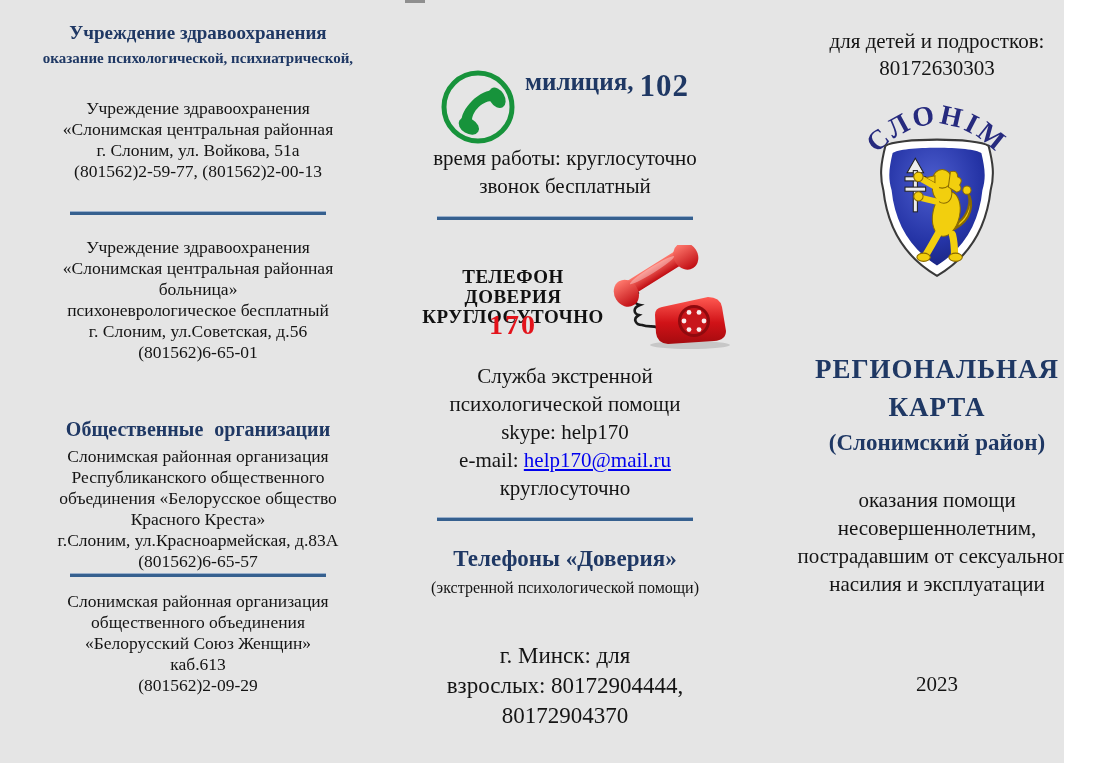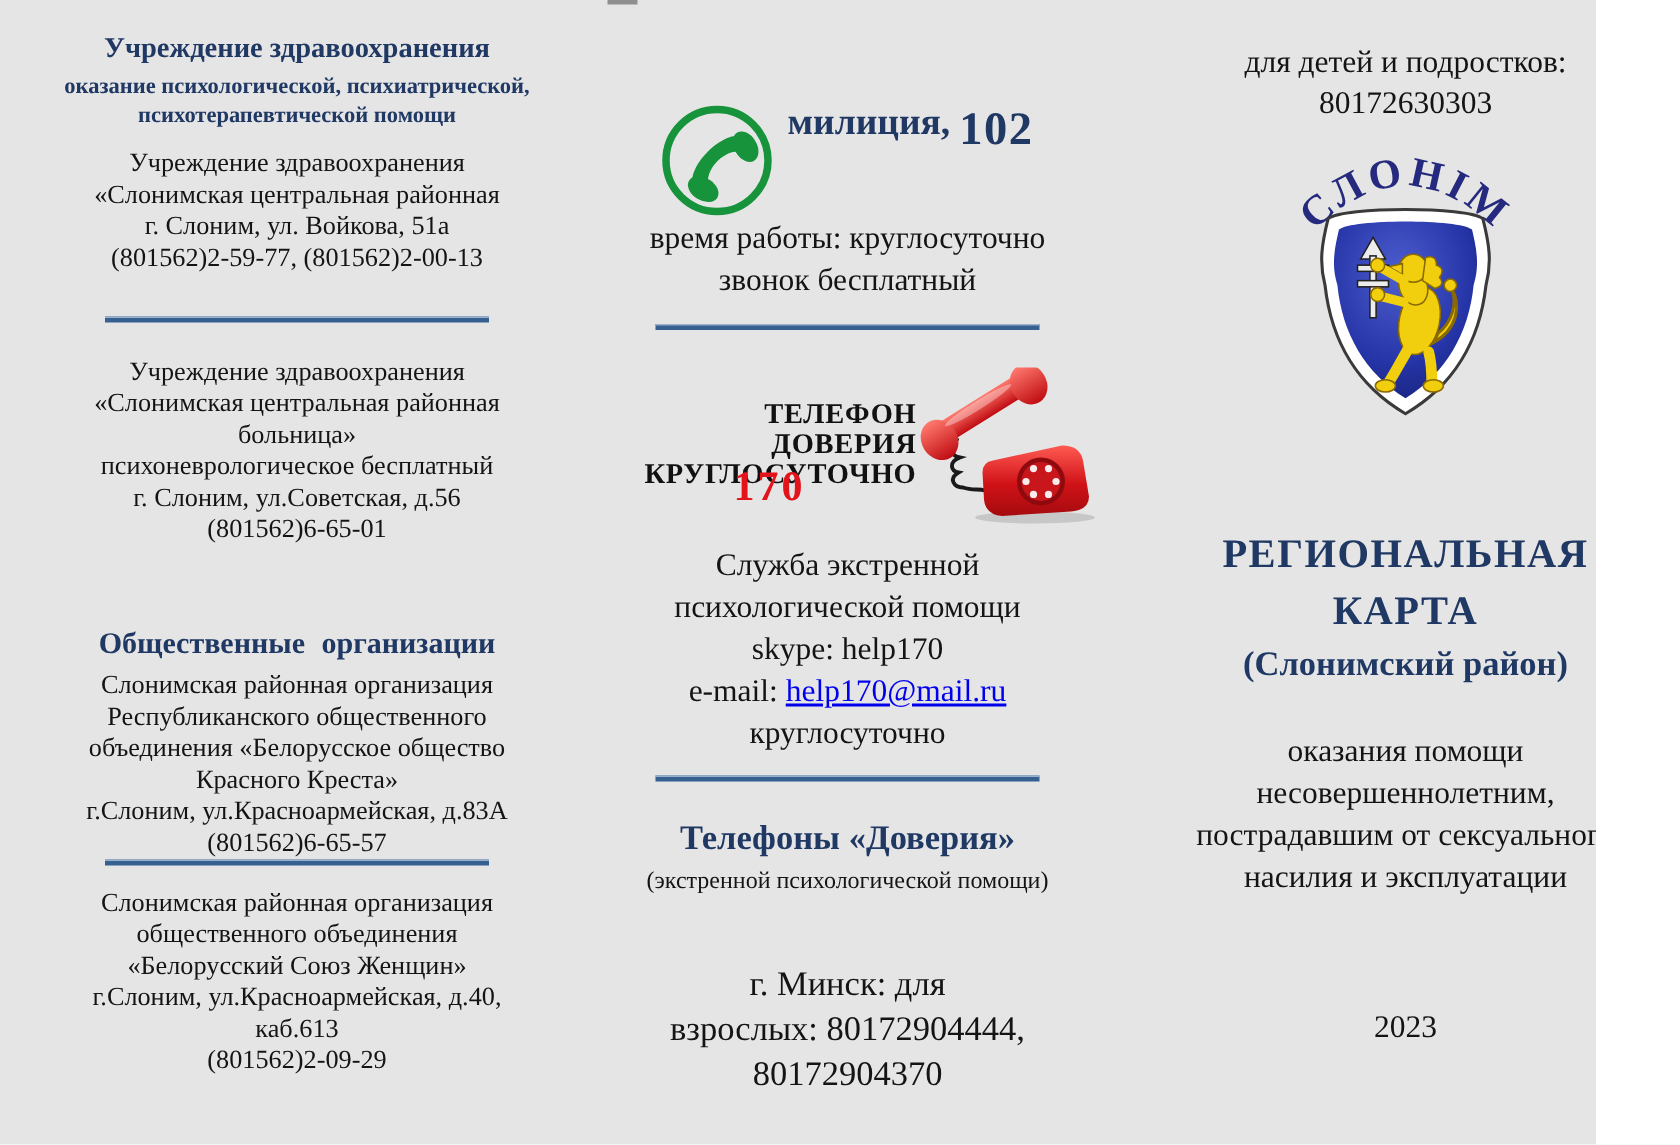--- a/index.html
+++ b/index.html
@@ -30,21 +30,21 @@
   #l-block4{top:591px;font-size:17.5px;line-height:21px;}
 
   
   #m-militia{top:68px;display:flex;align-items:flex-start;padding-left:46px;box-sizing:border-box;position:absolute;left:0;width:100%;}
   #m-militia .label{font-size:25px;margin:0 6px 8px 8px;}
   #m-militia .num{font-size:31px;margin-bottom:6px;letter-spacing:1px;}
   #m-hours{top:146px;font-size:21px;}
   #m-free{top:174px;font-size:21px;}
   #m-rule1{top:216px;}
   #m-hotline{top:245px;height:108px;position:absolute;left:0;width:100%;}
-  #m-hotline .titles{position:absolute;left:22px;top:22px;width:196px;text-align:right;
+  #m-hotline .titles{position:absolute;left:22px;top:22px;width:196px;text-align:center;
      font-weight:bold;font-size:19px;line-height:20px;letter-spacing:.5px;color:#111;}
   #m-hotline .hotnum{position:absolute;left:22px;top:64px;width:196px;text-align:center;
      font-weight:bold;font-size:28px;color:#E3131B;letter-spacing:2px;}
   #m-phone-svg{position:absolute;right:2px;top:0;}
   #m-service{top:362px;font-size:21px;line-height:28px;}
   .email-link{color:#0000EE;text-decoration:underline;cursor:pointer;}
   #m-rule2{top:517px;}
   #m-trust-h{top:546px;font-size:23px;}
   #m-trust-note{top:579px;font-size:16px;}
   #m-minsk{top:601px;font-size:23px;line-height:30px;margin-top:40px;}
@@ -61,21 +61,20 @@
 </head>
 <body>
 
 <div class="page">
   <div class="top-mark"></div>
 
   <section class="col" id="col-left">
     <div class="blk navy" id="l-heading">Учреждение здравоохранения</div>
     <div class="blk navy" id="l-sub">
       <span class="ln">оказание психологической, психиатрической,</span>
-      <span class="ln">психотерапевтической помощи</span>
     </div>
     <div class="blk" id="l-block1">
       <span class="ln">Учреждение здравоохранения</span>
       <span class="ln">«Слонимская центральная районная</span>
       <span class="ln">г. Слоним, ул. Войкова, 51а</span>
       <span class="ln">(801562)2-59-77, (801562)2-00-13</span>
     </div>
     <div class="rule-wrap" id="l-rule1">
         <div class="rule"></div>
       </div>
@@ -96,21 +95,20 @@
       <span class="ln">г.Слоним, ул.Красноармейская, д.83А</span>
       <span class="ln">(801562)6-65-57</span>
     </div>
     <div class="rule-wrap" id="l-rule2">
         <div class="rule"></div>
       </div>
     <div class="blk" id="l-block4">
       <span class="ln">Слонимская районная организация</span>
       <span class="ln">общественного объединения</span>
       <span class="ln">«Белорусский Союз Женщин»</span>
-      <span class="ln">г.Слоним, ул.Красноармейская, д.40,</span>
       <span class="ln">каб.613</span>
       <span class="ln">(801562)2-09-29</span>
     </div>
   </section>
 
   <section class="col" id="col-mid">
     <div id="m-militia">
       <span>
         <svg width="78" height="78" viewBox="0 0 78 78" aria-hidden="true">
           <circle cx="39" cy="39" r="34" fill="none" stroke="#17933B" stroke-width="5"></circle>

